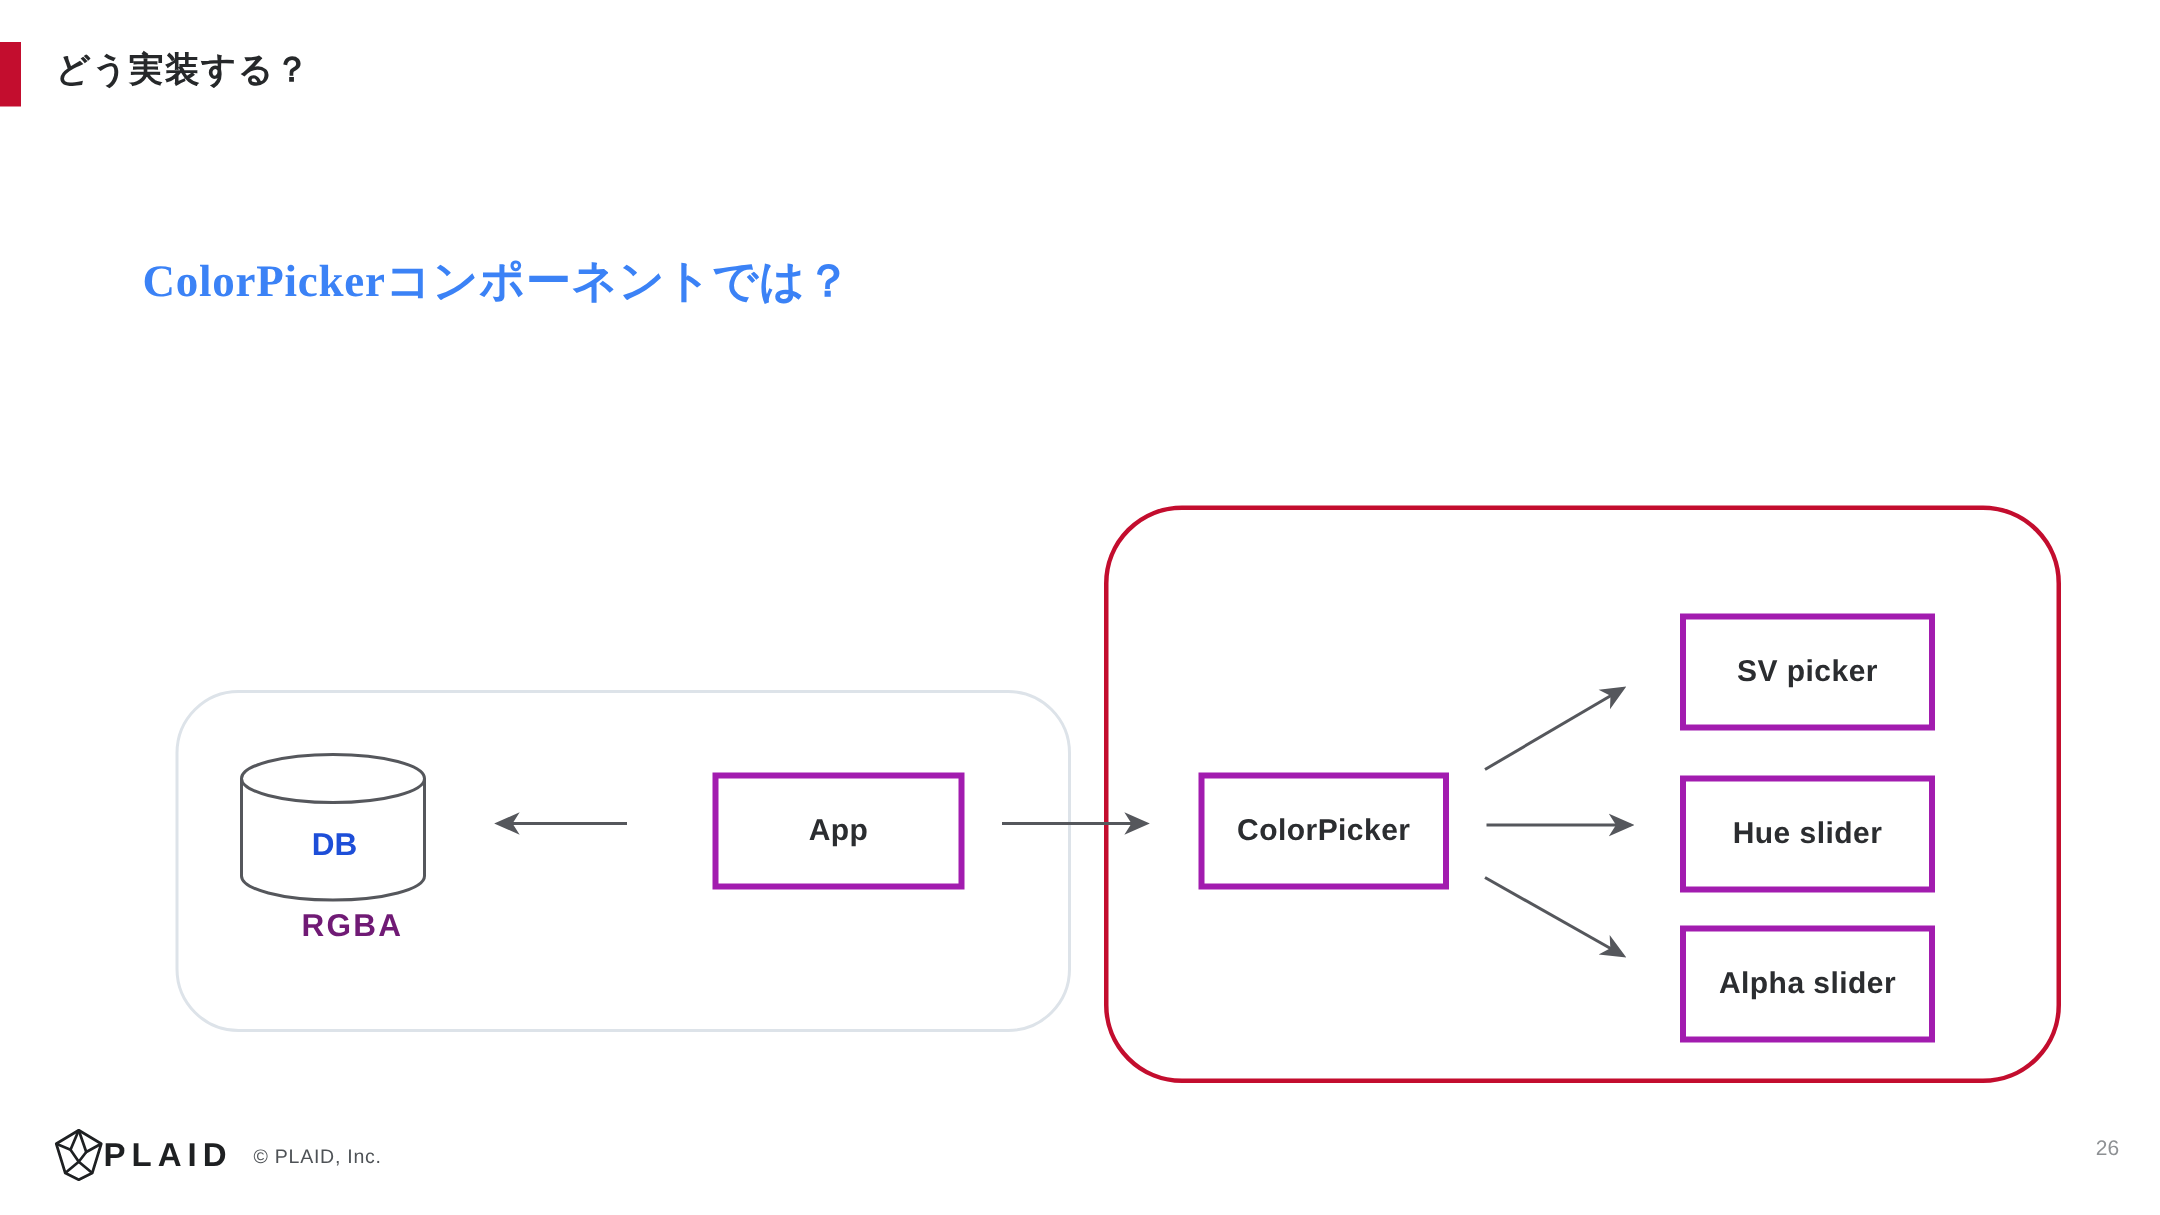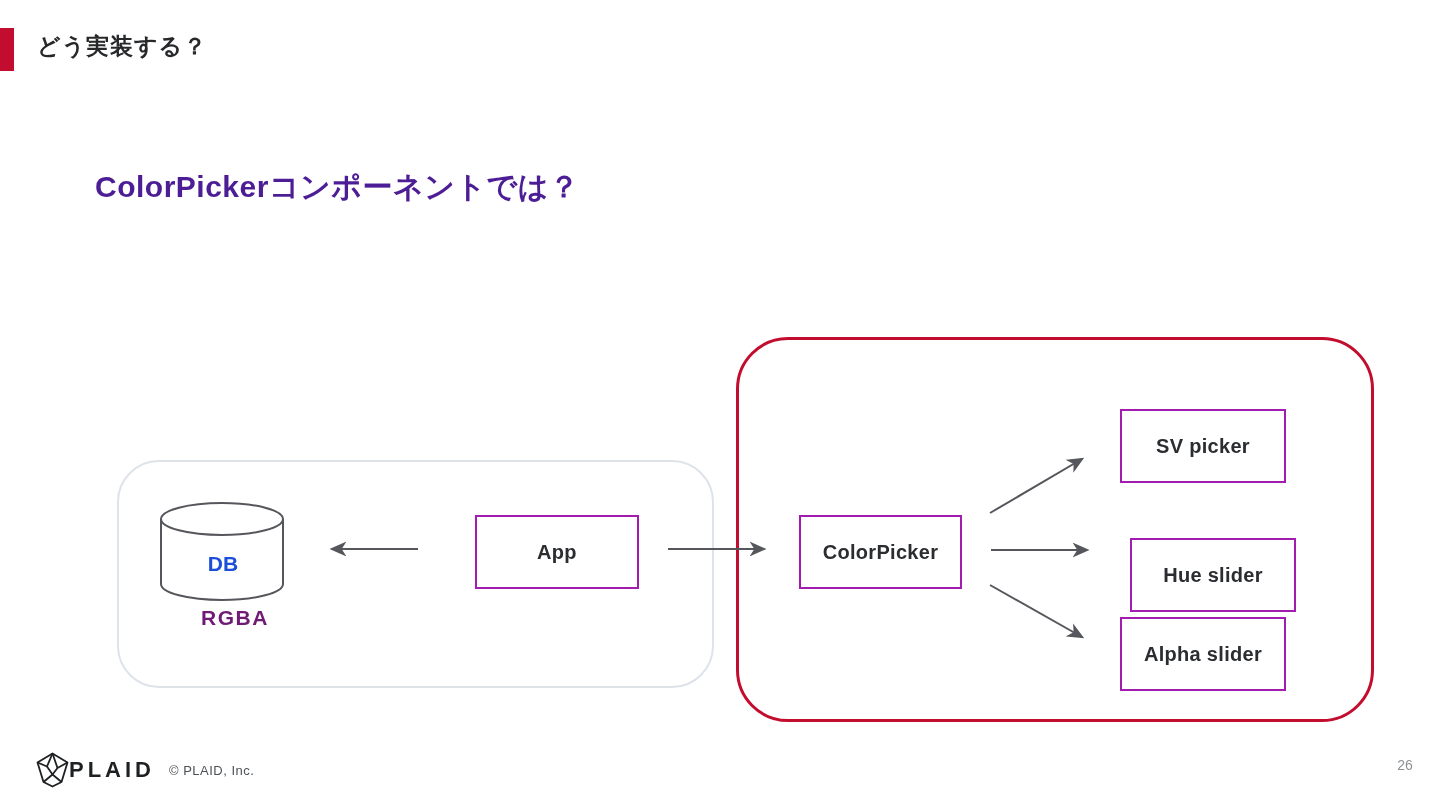--- a/index.html
+++ b/index.html
@@ -29,22 +29,23 @@
     font-size: 23px;
     font-weight: bold;
     color: #26282A;
     letter-spacing: 1px;
   }
   .heading {
     position: absolute;
     left: 95px; top: 167px;
     font-size: 30px;
     font-weight: bold;
-    color: #4c1d95;
+    color: #3b82f6;
     letter-spacing: 0.5px;
+    font-family: Liberation Serif, serif;
   }
 
   
   .group {
     position: absolute;
     background: #ffffff;
     z-index: 0;
   }
   .group-rgba {
     left: 117px; top: 460px;
@@ -68,31 +69,31 @@
     pointer-events: none;
   }
 
   
   .node {
     position: absolute;
     display: flex;
     align-items: center;
     justify-content: center;
     background: #ffffff;
-    border: 2px solid #a21caf;
+    border: 4px solid #a21caf;
     font-size: 20px;
     font-weight: bold;
     color: #2B2D30;
     z-index: 2;
     letter-spacing: 0.3px;
   }
   .node-app         { left: 475px;  top: 515px; width: 160px; height: 70px; }
   .node-colorpicker { left: 799px;  top: 515px; width: 159px; height: 70px; }
   .node-sv          { left: 1120px; top: 409px; width: 162px; height: 70px; }
-  .node-hue         { left: 1120px; top: 538px; width: 162px; height: 70px; margin-left: 10px; }
+  .node-hue         { left: 1120px; top: 517px; width: 162px; height: 70px; }
   .node-alpha       { left: 1120px; top: 617px; width: 162px; height: 70px; }
 
   .db-label {
     position: absolute;
     left: 160px; top: 552px;
     width: 126px;
     text-align: center;
     font-size: 21px;
     font-weight: bold;
     color: #1d4ed8;

